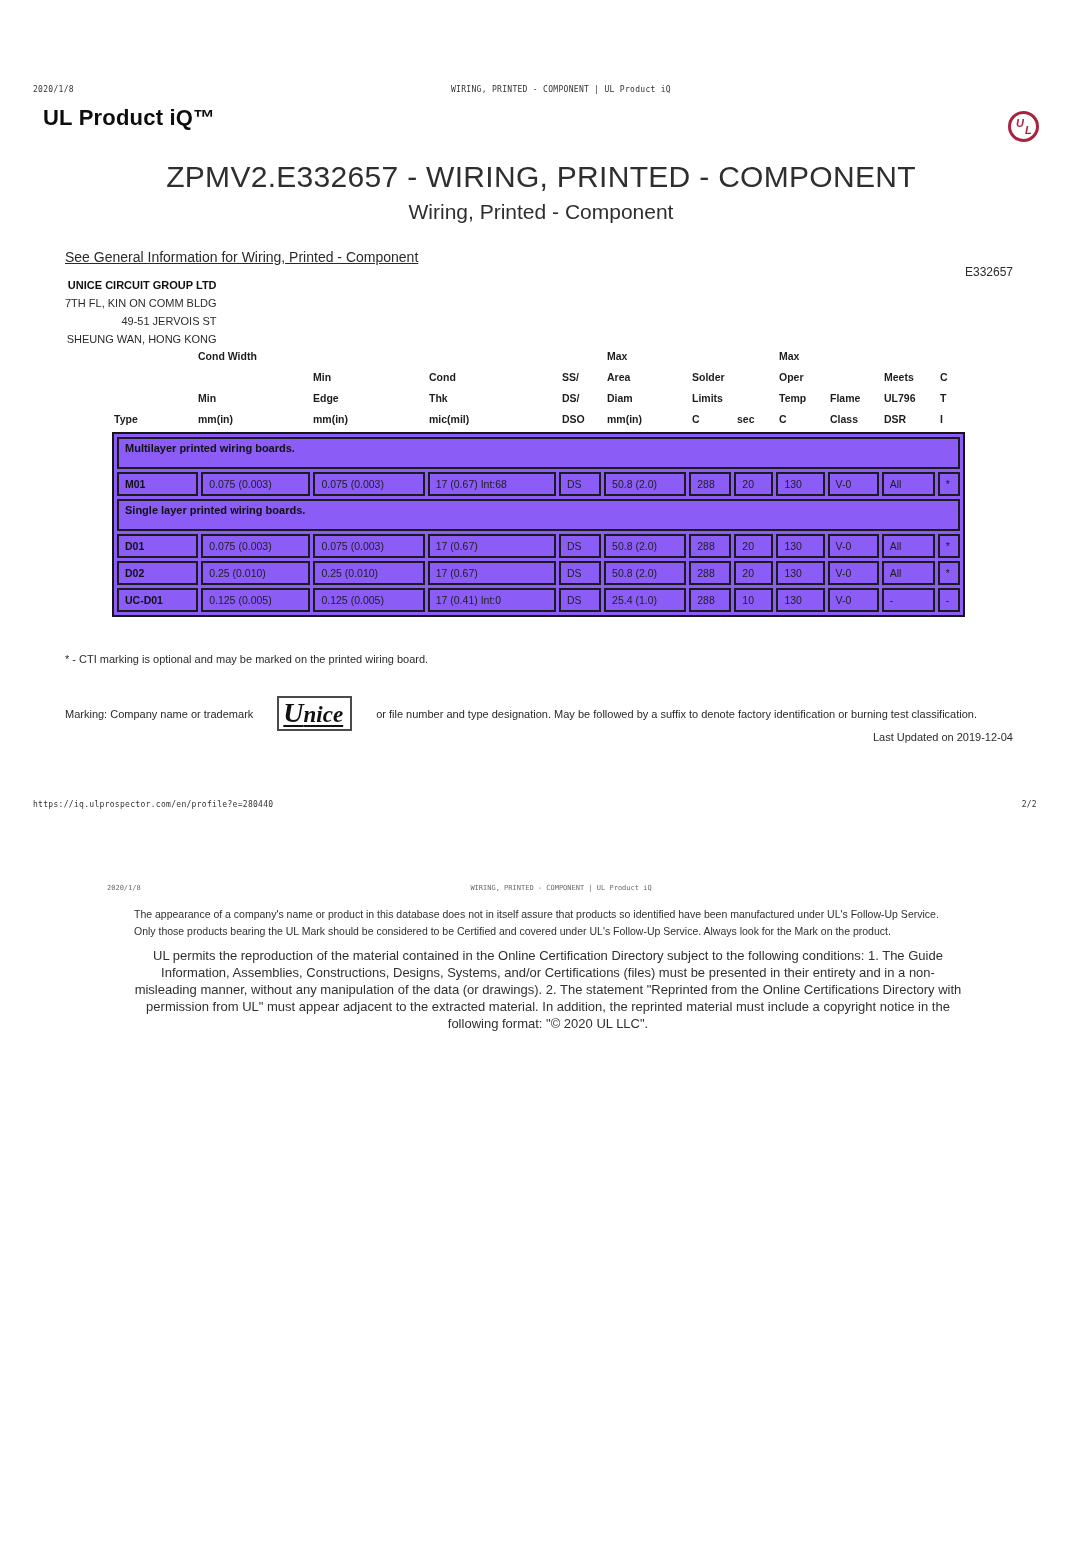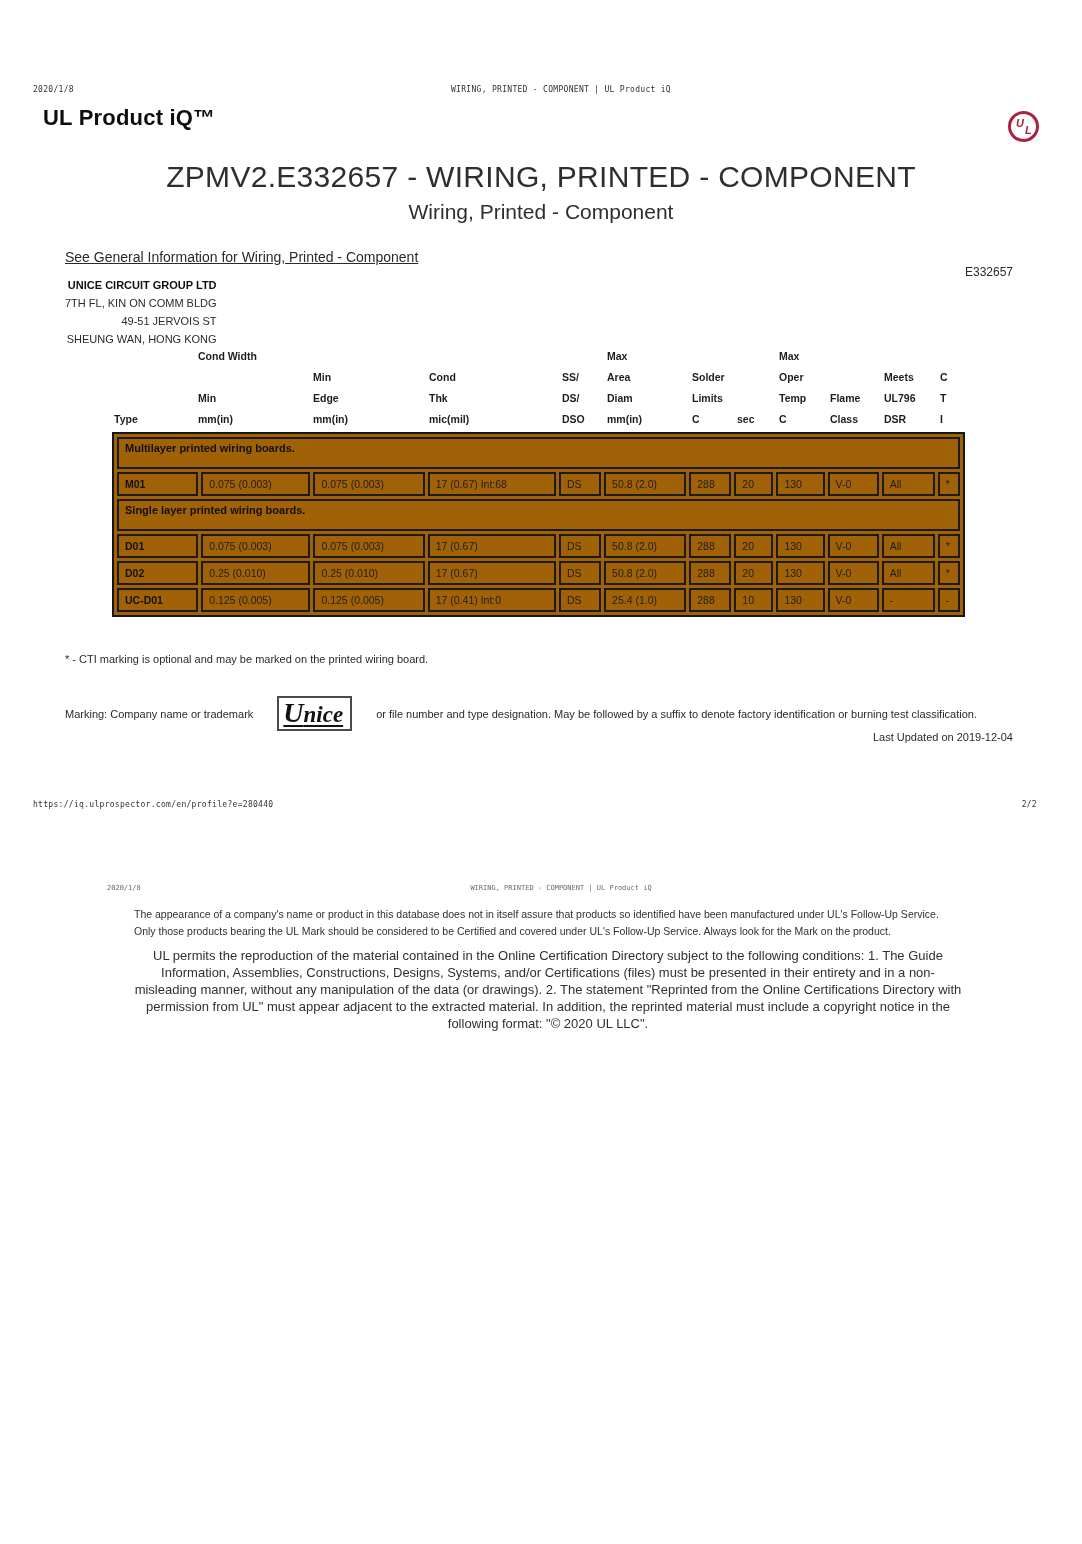--- a/index.html
+++ b/index.html
@@ -29,21 +29,21 @@
   
   .hgrid { position:absolute; left:114px; top:346px; width:851px; }
   .hrow { display:grid; grid-template-columns:84px 115px 116px 133px 45px 85px 45px 42px 51px 54px 56px 25px; height:21px; }
   .hrow span { font-size:10.5px; font-weight:700; color:#1d1d1d; line-height:21px; }
   .gc1{grid-column:1} .gc2{grid-column:2} .gc3{grid-column:3} .gc4{grid-column:4}
   .gc5{grid-column:5} .gc6{grid-column:6} .gc7{grid-column:7} .gc8{grid-column:8}
   .gc9{grid-column:9} .gc10{grid-column:10} .gc11{grid-column:11} .gc12{grid-column:12}
   .gc2s{grid-column:2 / span 2} .gc7s{grid-column:7 / span 2}
 
   
-  table.spec { position:absolute; left:112px; top:432px; width:853px; border-collapse:separate; border-spacing:3px; table-layout:fixed; border:2px solid #161616; background:#a16207; }
+  table.spec { position:absolute; left:112px; top:432px; width:853px; border-collapse:separate; border-spacing:3px; table-layout:fixed; border:2px solid #161616; background:#8b5cf6; }
   table.spec td { border:2px solid #1b1b1b; font-size:10.5px; color:#1e1e1e; padding:2px 6px; height:24px; vertical-align:middle; overflow:hidden; white-space:nowrap; }
   table.spec td.section { border:2px solid #1b1b1b; font-weight:700; font-size:11px; height:32px; vertical-align:top; padding-top:3px; color:#111; }
   table.spec td.type { font-weight:700; color:#111; }
 
   .footnote { position:absolute; left:65px; top:653px; font-size:11px; color:#2a2a2a; }
 
   .marking { position:absolute; left:65px; top:696px; width:960px; display:flex; align-items:center; gap:24px; font-size:11px; color:#2a2a2a; }
   .unice-logo { display:inline-block; border:2px solid #4a4a4a; padding:0 7px 2px 4px; font-family:"Liberation Serif", serif; font-style:italic; font-weight:600; font-size:23px; line-height:1.05; color:#111; text-decoration:underline; text-underline-offset:3px; }
   .unice-logo::first-letter { font-size:28px; }
   .marking .suffix { flex:1; }

